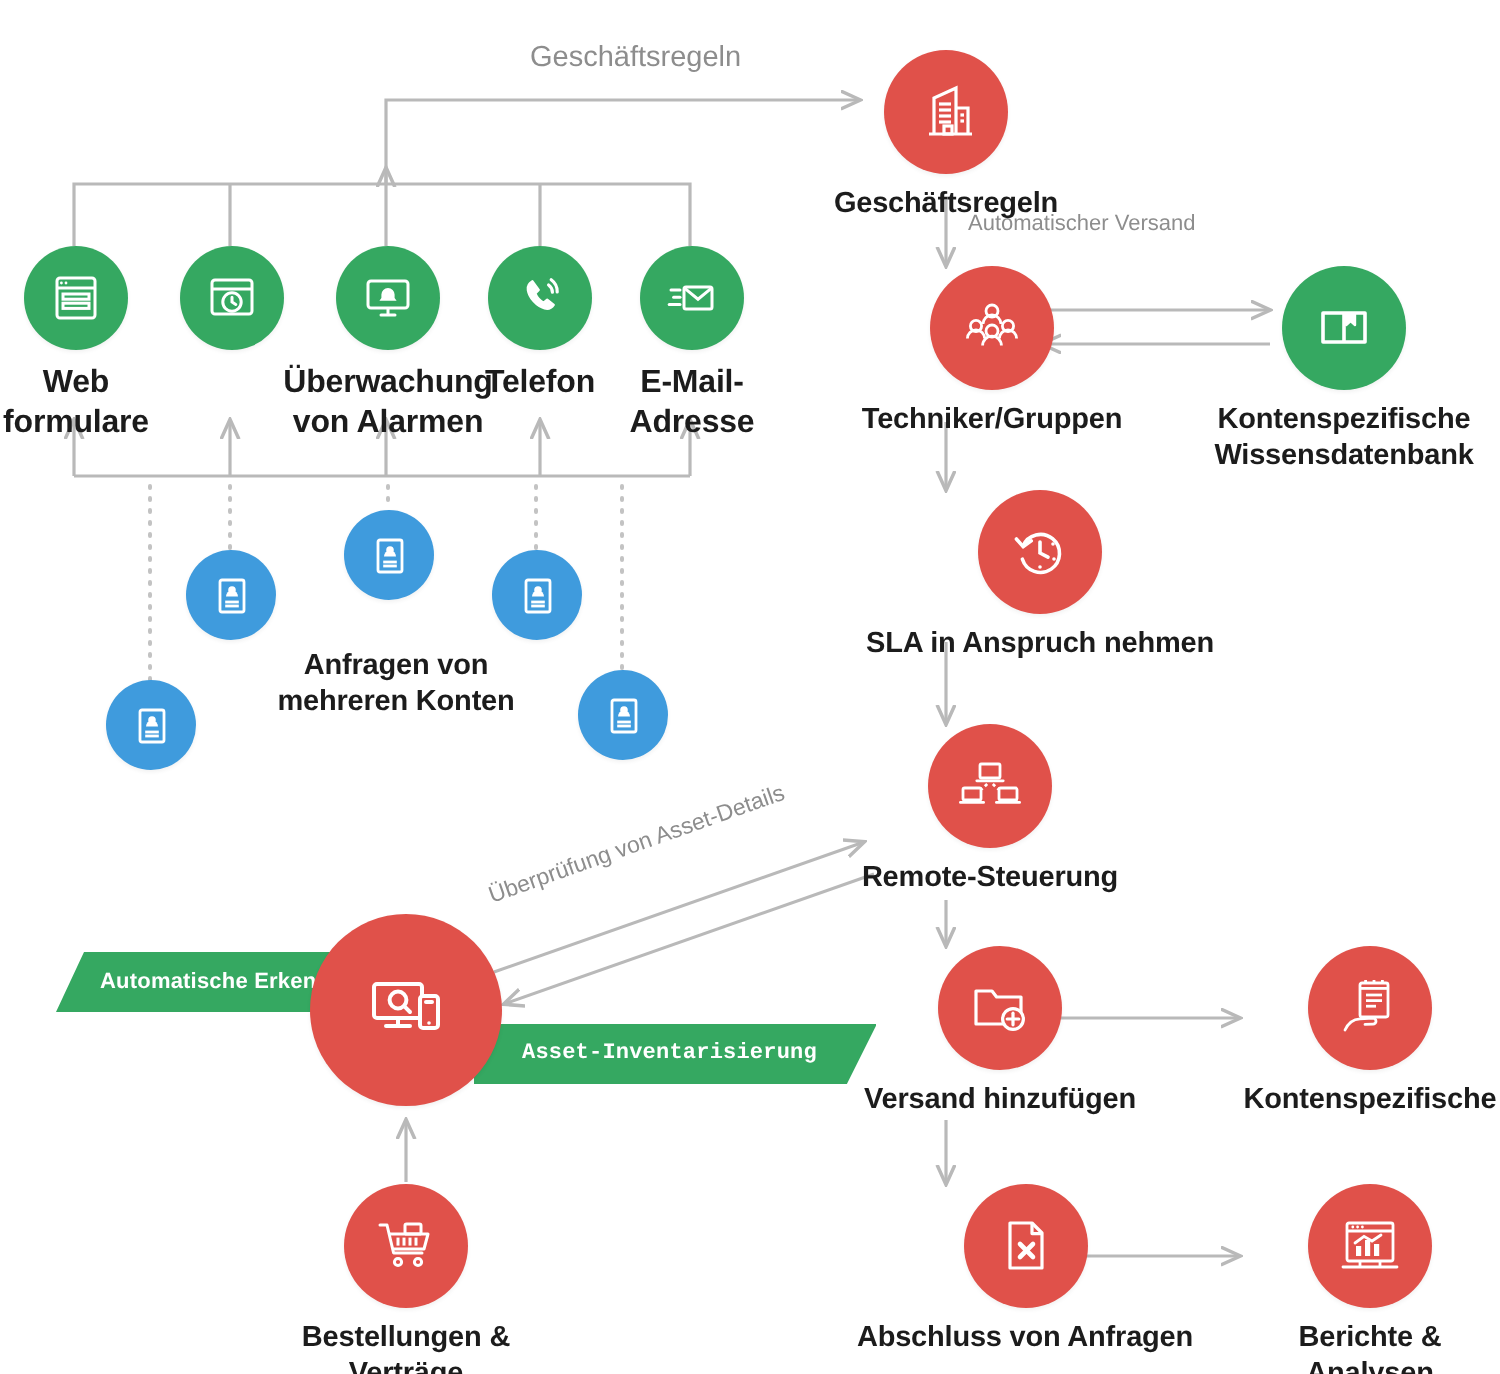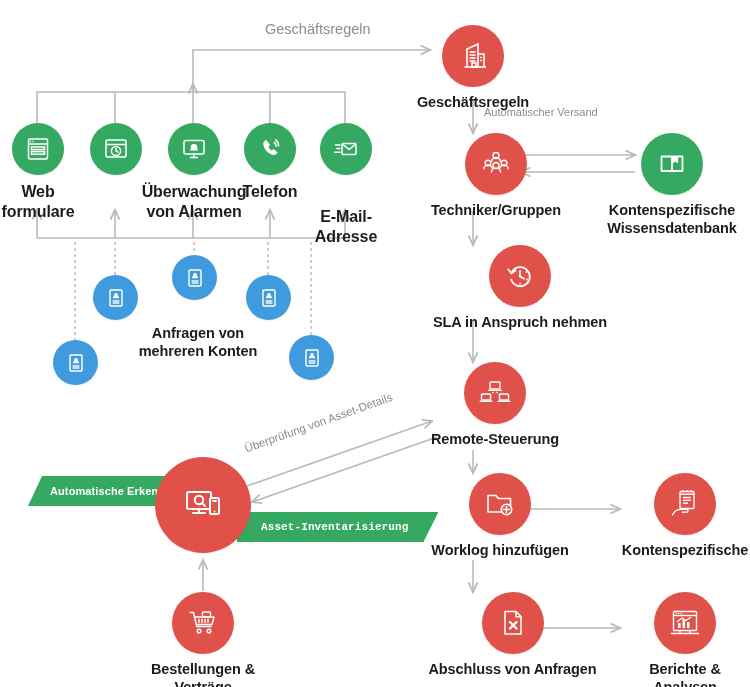--- a/index.html
+++ b/index.html
@@ -157,21 +157,21 @@
     <div class="circle" style="width:52px;height:52px;background:#35a861;">
       <svg width="26" height="26" viewBox="0 0 26 26" fill="none" stroke="#fff" stroke-width="1.6" stroke-linecap="round">
         <path d="M9.2 4.6 c-1.6 .9 -2.6 2.6 -2.3 4.4 .6 3.9 4.4 8.1 8.4 9.2 1.8 .5 3.6 -.3 4.6 -1.8 l-3.3 -2.6 -1.8 1.5 c-1.6 -.9 -3.4 -2.9 -4.1 -4.6 l1.7 -1.7 z" fill="#fff" stroke="#fff" stroke-width="1.1" stroke-linejoin="round"></path>
         <path d="M17.3 6.5 a4.6 4.6 0 0 1 1.9 3.6"></path>
           <path d="M18.6 3.9 a7.3 7.3 0 0 1 3 6.1"></path>
       </svg>
     </div>
     <div class="caption cap-sm">Telefon</div>
   </div>
 
-  <div class="node" style="left:300px;top:123px;width:92px;gap:25px;">
+  <div class="node" style="left:300px;top:123px;width:92px;">
     <div class="circle" style="width:52px;height:52px;background:#35a861;">
       <svg width="26" height="26" viewBox="0 0 26 26" fill="none" stroke="#fff" stroke-width="1.5" stroke-linecap="round">
         <rect x="9" y="7.5" width="14" height="11" rx="1"></rect>
         <path d="M9.4 8.2 L16 13.6 L22.6 8.2"></path>
         <path d="M2.5 9 L7 9"></path>
           <path d="M3.8 12.6 L7 12.6"></path>
           <path d="M1.6 16.2 L7 16.2"></path>
       </svg>
     </div>
     <div class="caption cap-sm">E-Mail-Adresse</div>
@@ -313,21 +313,21 @@
 
   <div class="node" style="left:425px;top:473px;width:150px;">
     <div class="circle" style="width:62px;height:62px;background:#e0514a;">
       <svg width="32" height="32" viewBox="0 0 32 32" fill="none" stroke="#fff" stroke-width="1.6" stroke-linejoin="round">
         <path d="M4 24 L4 7.5 L12 7.5 L14.3 10.5 L26.5 10.5 L26.5 24 Z"></path>
         <circle cx="22.5" cy="21.5" r="5.2" fill="#e0514a"></circle>
         <line x1="22.5" y1="18.6" x2="22.5" y2="24.4" stroke-linecap="round"></line>
         <line x1="19.6" y1="21.5" x2="25.4" y2="21.5" stroke-linecap="round"></line>
       </svg>
     </div>
-    <div class="caption cap-md">Worklog hinzufügen</div>
+    <div class="caption cap-md">Versand hinzufügen</div>
   </div>
 
   <div class="node" style="left:620px;top:473px;width:130px;">
     <div class="circle" style="width:62px;height:62px;background:#e0514a;">
       <svg width="32" height="32" viewBox="0 0 32 32" fill="none" stroke="#fff" stroke-width="1.4" stroke-linejoin="round">
         <rect x="11" y="3.5" width="14" height="17" rx="1"></rect>
         <line x1="11" y1="6.2" x2="25" y2="6.2"></line>
         <line x1="13.8" y1="3.5" x2="13.8" y2="2"></line>
           <line x1="18" y1="3.5" x2="18" y2="2"></line>
           <line x1="22.2" y1="3.5" x2="22.2" y2="2"></line>

